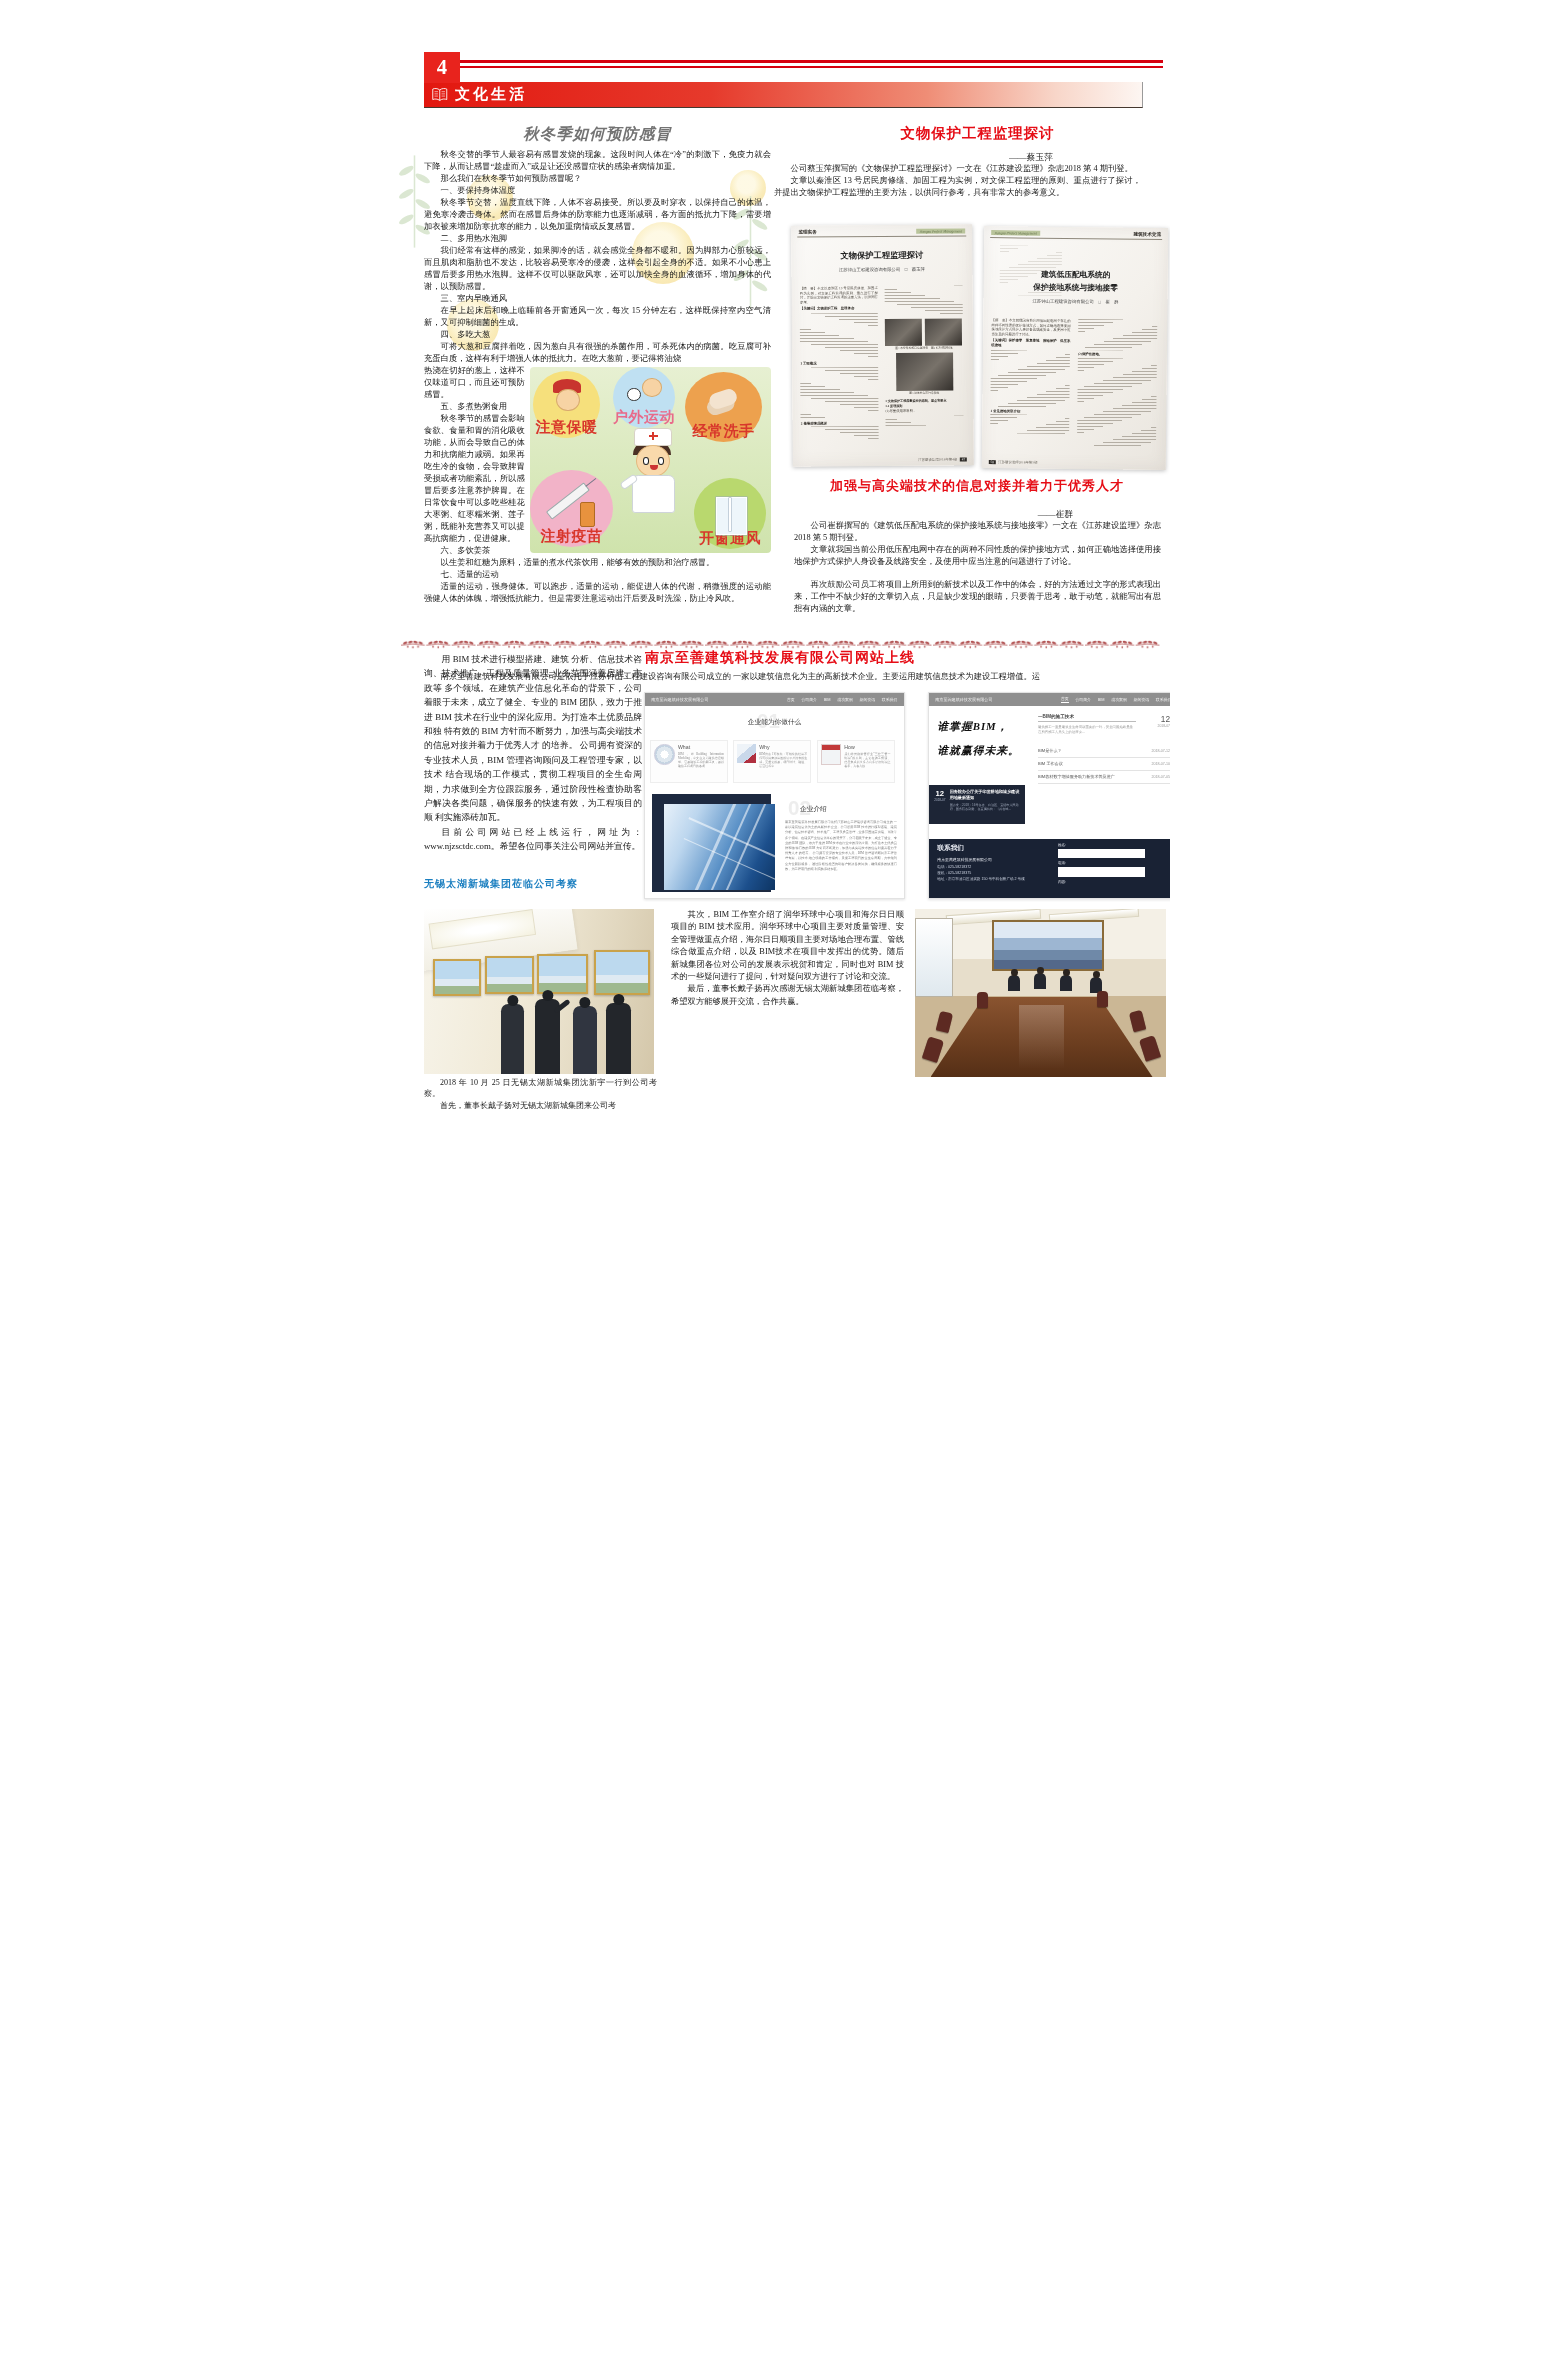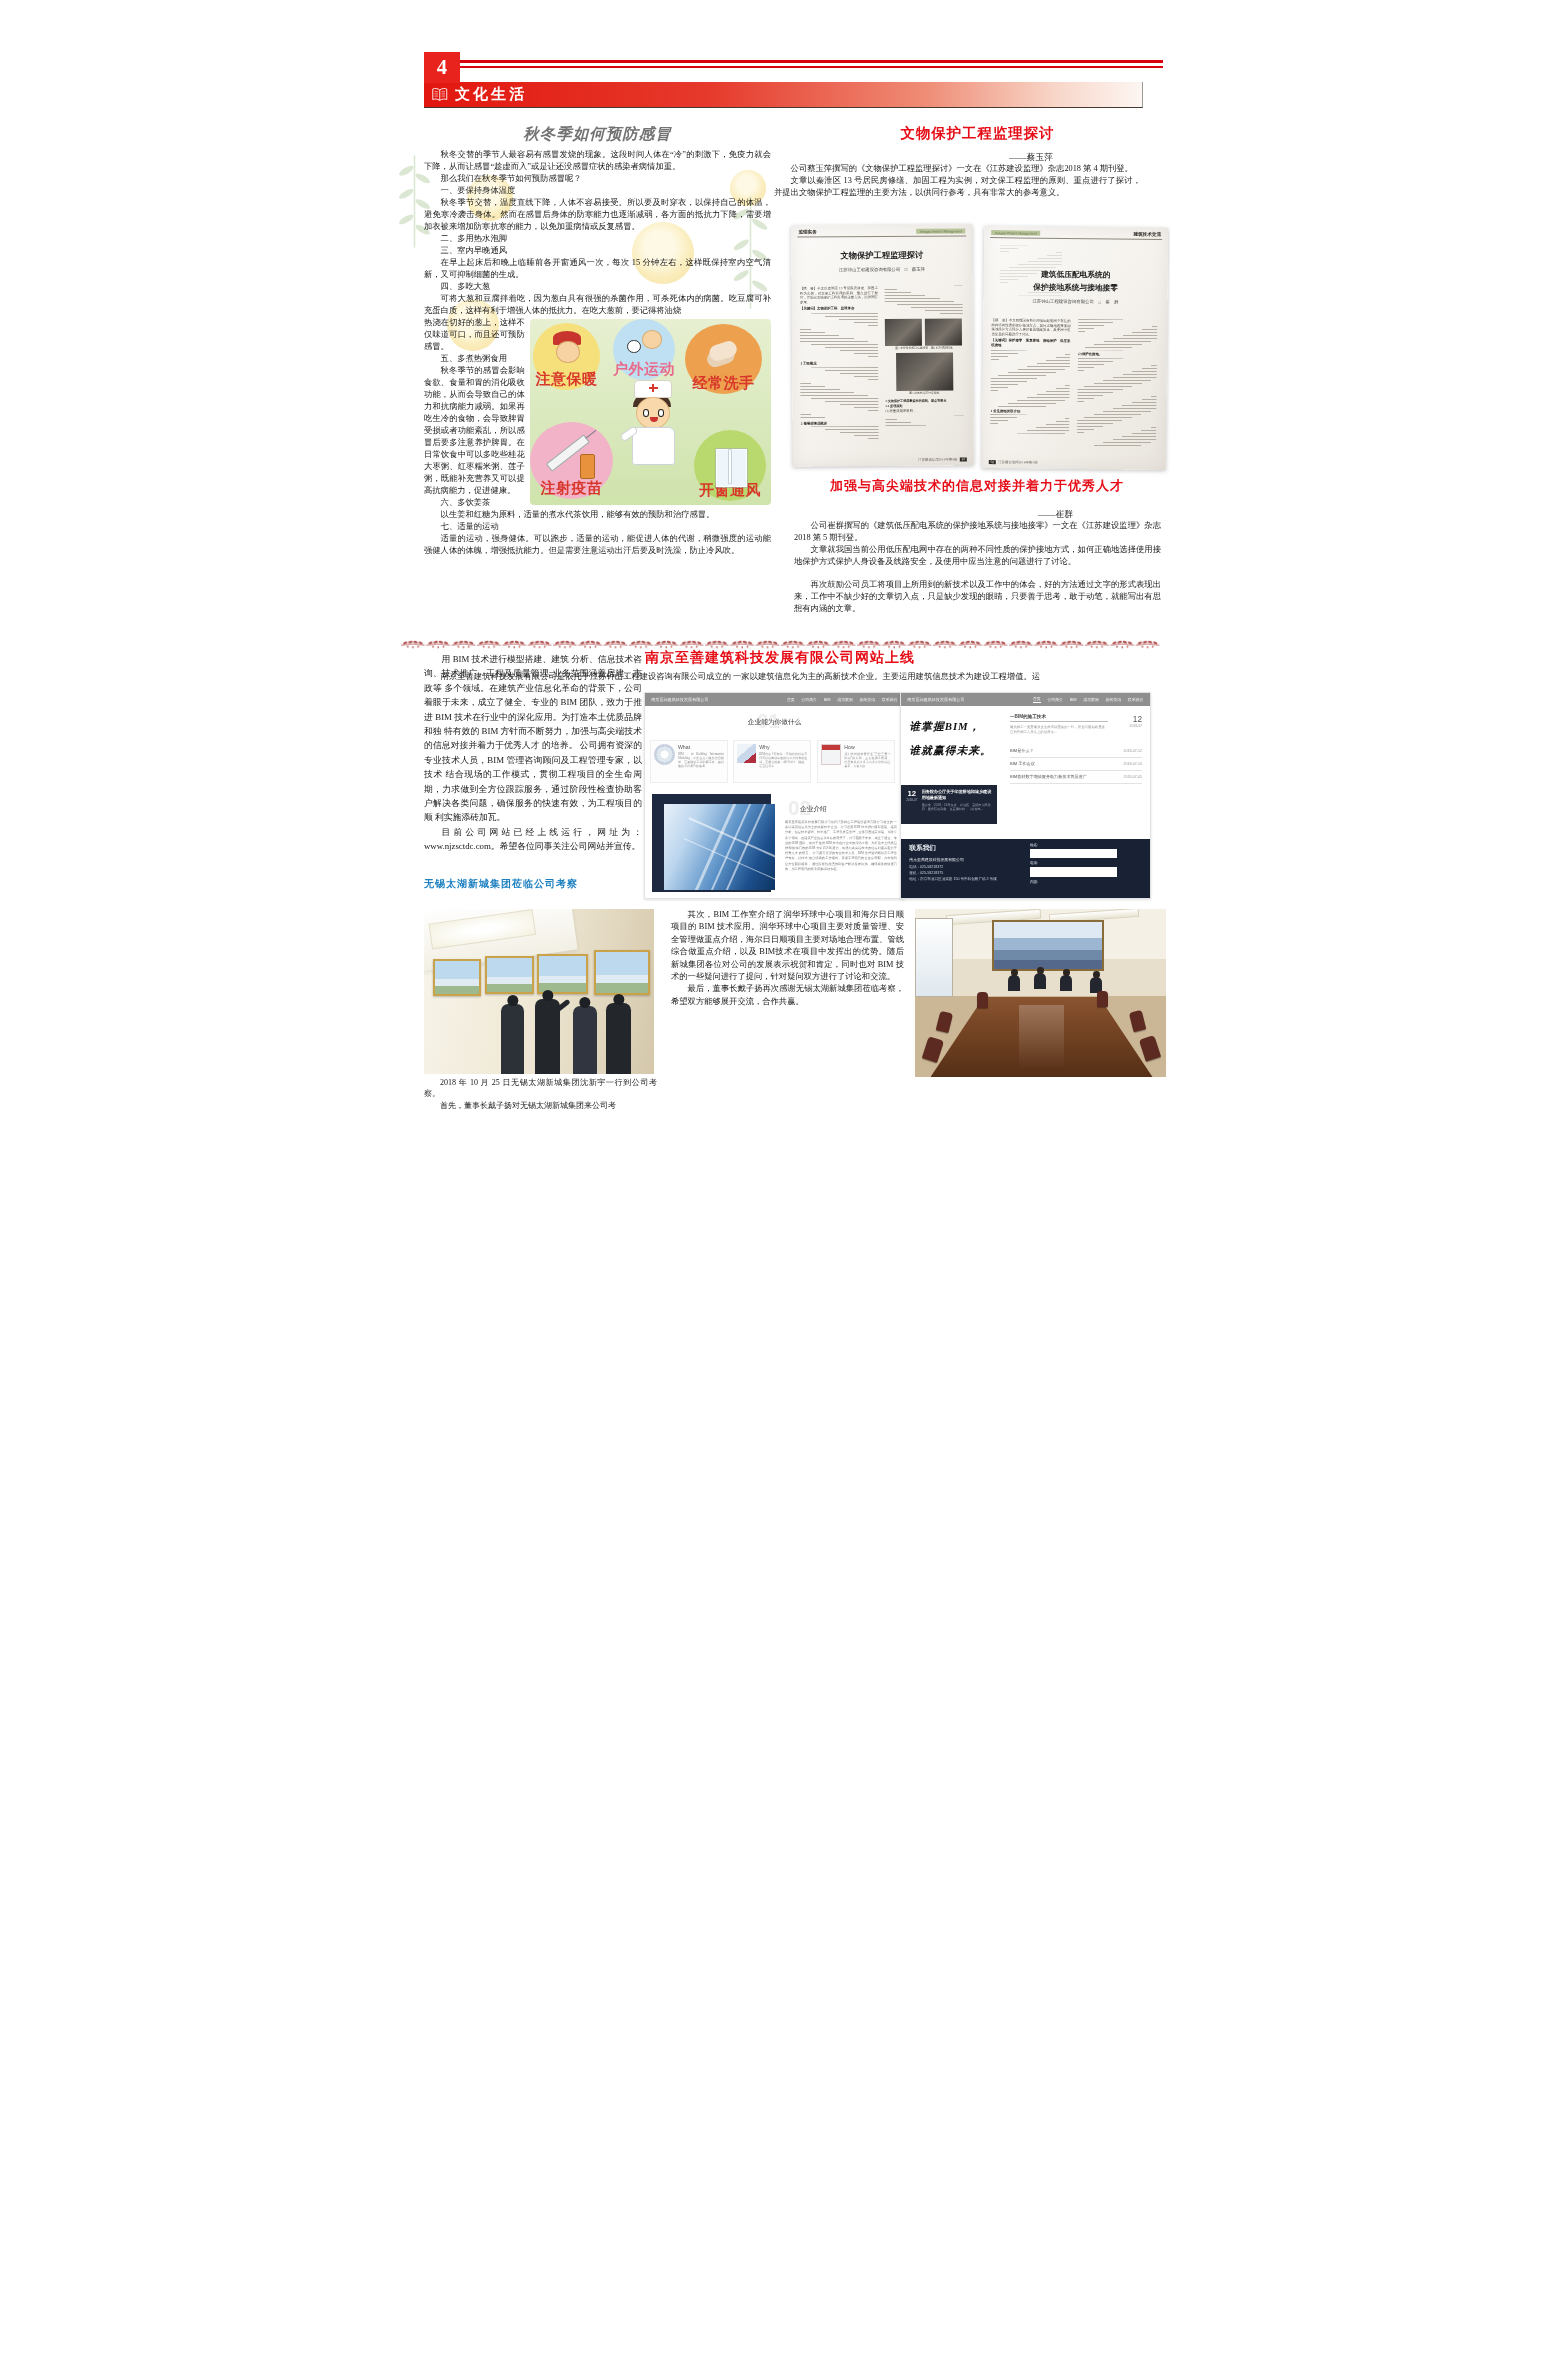--- a/index.html
+++ b/index.html
@@ -184,20 +184,21 @@
   </svg>
 
   <h2 class="abs htitle sans t-blue" style="left:34px;top:124px;width:347px;font-size:15.5px;">秋冬季如何预防感冒</h2>
 
   <div class="abs cold-body btxt">
     <p>秋冬交替的季节人最容易有感冒发烧的现象。这段时间人体在“冷”的刺激下，免疫力就会下降，从而让感冒“趁虚而入”或是让还没感冒症状的感染者病情加重。</p>
     <p>那么我们在秋冬季节如何预防感冒呢？</p>
     <p>一、要保持身体温度</p>
     <p>秋冬季节交替，温度直线下降，人体不容易接受。所以要及时穿衣，以保持自己的体温，避免寒冷袭击身体。然而在感冒后身体的防寒能力也逐渐减弱，各方面的抵抗力下降，需要增加衣被来增加防寒抗寒的能力，以免加重病情或反复感冒。</p>
     <p>二、多用热水泡脚</p>
+    <p>我们经常有这样的感觉，如果脚冷的话，就会感觉全身都不暖和。因为脚部力心脏较远，而且肌肉和脂肪也不发达，比较容易受寒冷的侵袭，这样会引起全身的不适。如果不小心患上感冒后要多用热水泡脚。这样不仅可以驱散风寒，还可以加快全身的血液循环，增加身体的代谢，以预防感冒。</p>
     <p>三、室内早晚通风</p>
     <p>在早上起床后和晚上临睡前各开窗通风一次，每次 15 分钟左右，这样既保持室内空气清新，又可抑制细菌的生成。</p>
     <p>四、多吃大葱</p>
     <p>可将大葱和豆腐拌着吃，因为葱白具有很强的杀菌作用，可杀死体内的病菌。吃豆腐可补充蛋白质，这样有利于增强人体的抵抗力。在吃大葱前，要记得将油烧</p>
 
     <div class="cartoon">
       <div class="bubble" style="left:3.1px;top:4.1px;width:67px;height:67px;background:#f6e07c;">
         <div class="kidhat" style="left:19.6px;top:8.3px;width:28px;height:13.4px;"></div>
         <div class="kidface" style="left:23px;top:17.5px;width:21.7px;height:20.6px;"></div>
         <span class="blabel" style="color:#d8372c;">注意保暖</span>
@@ -391,21 +392,21 @@
       <i style="left:62px;top:-10.3px;width:1.5px;height:124px;"></i>
       <i style="left:77px;top:-10.3px;width:2.1px;height:124px;"></i>
       <i style="left:20.6px;top:36px;width:113px;height:1.5px;transform:rotate(24deg);"></i>
       <i style="left:15.5px;top:57px;width:113px;height:1px;transform:rotate(24deg);"></i>
     </div>
     <div class="bignum" style="left:143px;top:103px;">02</div>
     <div class="abs sans" style="left:155px;top:112px;font-size:6.7px;color:#333;">企业介绍</div>
     <div class="sec2txt" style="left:140px;top:127px;width:112px;height:73px;overflow:hidden;">南京至善建筑科技发展有限公司依托江苏钟山工程建设咨询有限公司成立的 一家以建筑信息化为主的高新技术企业。公司运用 BIM 技术进行模型搭建、建筑 分析、信息技术咨询、技术推广、工程及质量管理，业务范围涵盖房建、市政等 多个领域。在建筑产业信息化革命的背景下，公司着眼于未来，成立了健全、专业的 BIM 团队，致力于推进 BIM 技术在行业中的深化应用。为打造本土优质品牌和独 特有效的 BIM 方针而不断努力，加强与高尖端技术的信息对接并着力于优秀人才 的培养。 公司拥有资深的专业技术人员，BIM 管理咨询顾问及工程管理专家，以技术 结合现场的工作模式，贯彻工程项目的全生命周期，力求做到全方位跟踪服务， 通过阶段性检查协助客户解决各类问题，确保服务的快速有效，为工程项目的顺 利实施添砖加瓦。</div>
   </div>
 
-  <div class="abs shot" style="left:510px;top:692px;width:249px;height:205px;">
+  <div class="abs shot" style="left:538px;top:692px;width:249px;height:205px;">
     <div class="snav">
       <span class="brand">南京至善建筑科技发展有限公司</span>
       <span class="mi" style="border-bottom:1px solid #fff;padding-bottom:1px;">首页</span>
       <span class="mi">公司简介</span>
       <span class="mi">BIM</span>
       <span class="mi">成功案例</span>
       <span class="mi">新闻资讯</span>
       <span class="mi">联系我们</span>
     </div>
     <div class="abs callig" style="left:8.3px;top:25px;">

